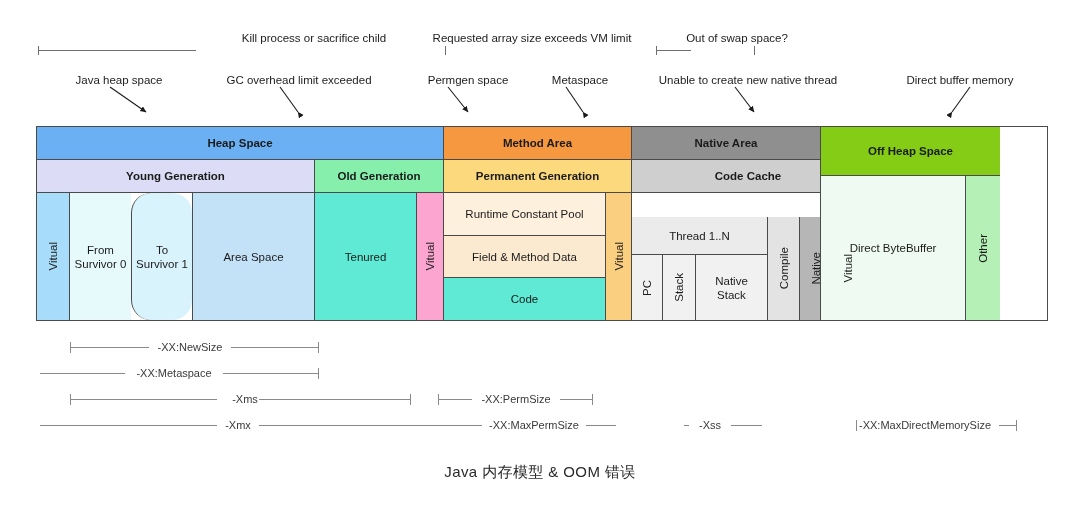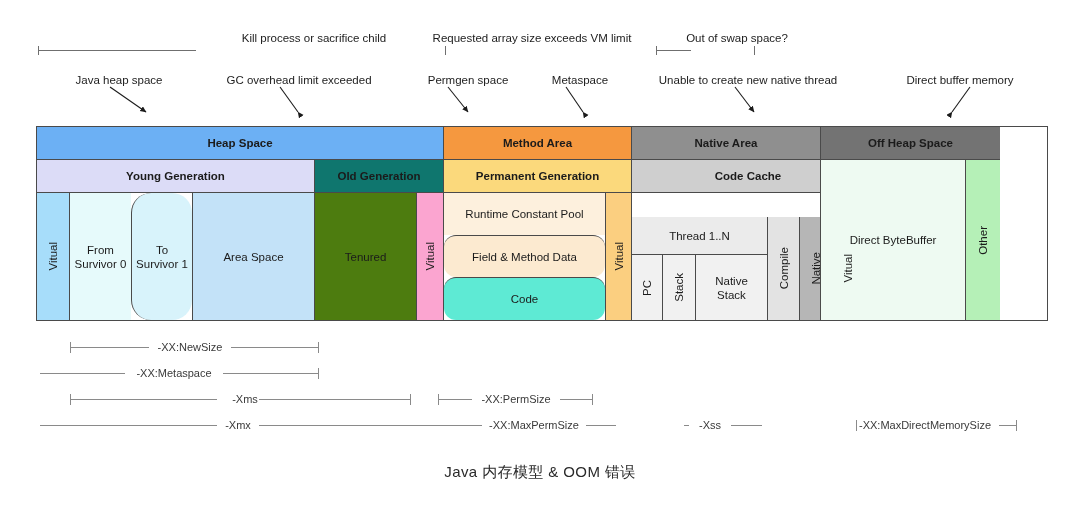--- a/index.html
+++ b/index.html
@@ -39,21 +39,21 @@
     box-sizing:border-box;
   }
   .cols{display:flex;flex-direction:row;flex:1;box-sizing:border-box;}
   .cell{
     display:flex;align-items:center;justify-content:center;
     font-size:11.5px;text-align:center;box-sizing:border-box;
     line-height:14px;
   }
   .vert{writing-mode:vertical-rl;transform:rotate(180deg);}
   .bl{border-left:1px solid #4a4a4a;}
-  .bt{border-top:1px solid #4a4a4a;border-radius:12px;}
+  .bt{border-top:1px solid #4a4a4a;}
   .bb{border-bottom:1px solid #4a4a4a;}
 
   
   .flagline{position:absolute;height:1px;background:#8a8a8a;}
   .flagtick{position:absolute;width:1px;height:11px;background:#8a8a8a;}
   .flaglabel{position:absolute;font-size:11px;color:#3a3a3a;white-space:nowrap;transform:translateX(-50%);}
 
   
   #caption{
     position:absolute;left:0;top:463px;width:1080px;text-align:center;
@@ -116,23 +116,23 @@
               </div>
               <div class="cell bl" style="width: 61px; background: rgb(216, 243, 251); border-radius: 20px;">
                 <span>To<br>Survivor 1</span>
               </div>
               <div class="cell bl" style="width: 122px; background: rgb(195, 226, 248);">
                 <span>Area Space</span>
               </div>
             </div>
           </div>
           <div class="region bl" style="width: 129px;">
-            <div class="sub-band bb" style="height: 33px; background: #0f766e;">Old Generation</div>
-            <div class="cols">
-              <div class="cell" style="width: 102px; background: #4d7c0f;">
+            <div class="sub-band bb" style="height: 33px; background: #86efac;">Old Generation</div>
+            <div class="cols">
+              <div class="cell" style="width: 102px; background: #5eead4;">
                 <span>Tenured</span>
               </div>
               <div class="cell bl" style="width: 27px; background: rgb(251, 165, 208);">
                 <span class="vert">Vitual</span>
               </div>
             </div>
           </div>
         </div>
       </div>
       <div class="region bl" style="width: 188px;">
@@ -186,21 +186,21 @@
                 <span class="vert">Native</span>
               </div>
               <div class="cell bl" style="width: 33px; background: rgb(141, 141, 141);">
                 <span class="vert">Vitual</span>
               </div>
             </div>
           </div>
         </div>
       </div>
       <div class="region bl" style="width: 180px;">
-        <div class="band bb" style="height: 33px; background: #737373; text-align: right;">Off Heap Space</div>
+        <div class="band bb" style="height: 49px; background: #84cc16; text-align: right;">Off Heap Space</div>
         <div class="cols" style="flex-direction: row;">
           <div class="cols" style="width: 100%;">
             <div class="cell" style="width: 144px; flex: 1 1 0%; background: rgb(238, 250, 242);">
               <span>Direct ByteBuffer</span>
             </div>
             <div class="cell bl" style="width: 35px; background: rgb(181, 240, 183);">
               <span class="vert">Other</span>
             </div>
           </div>
         </div>

